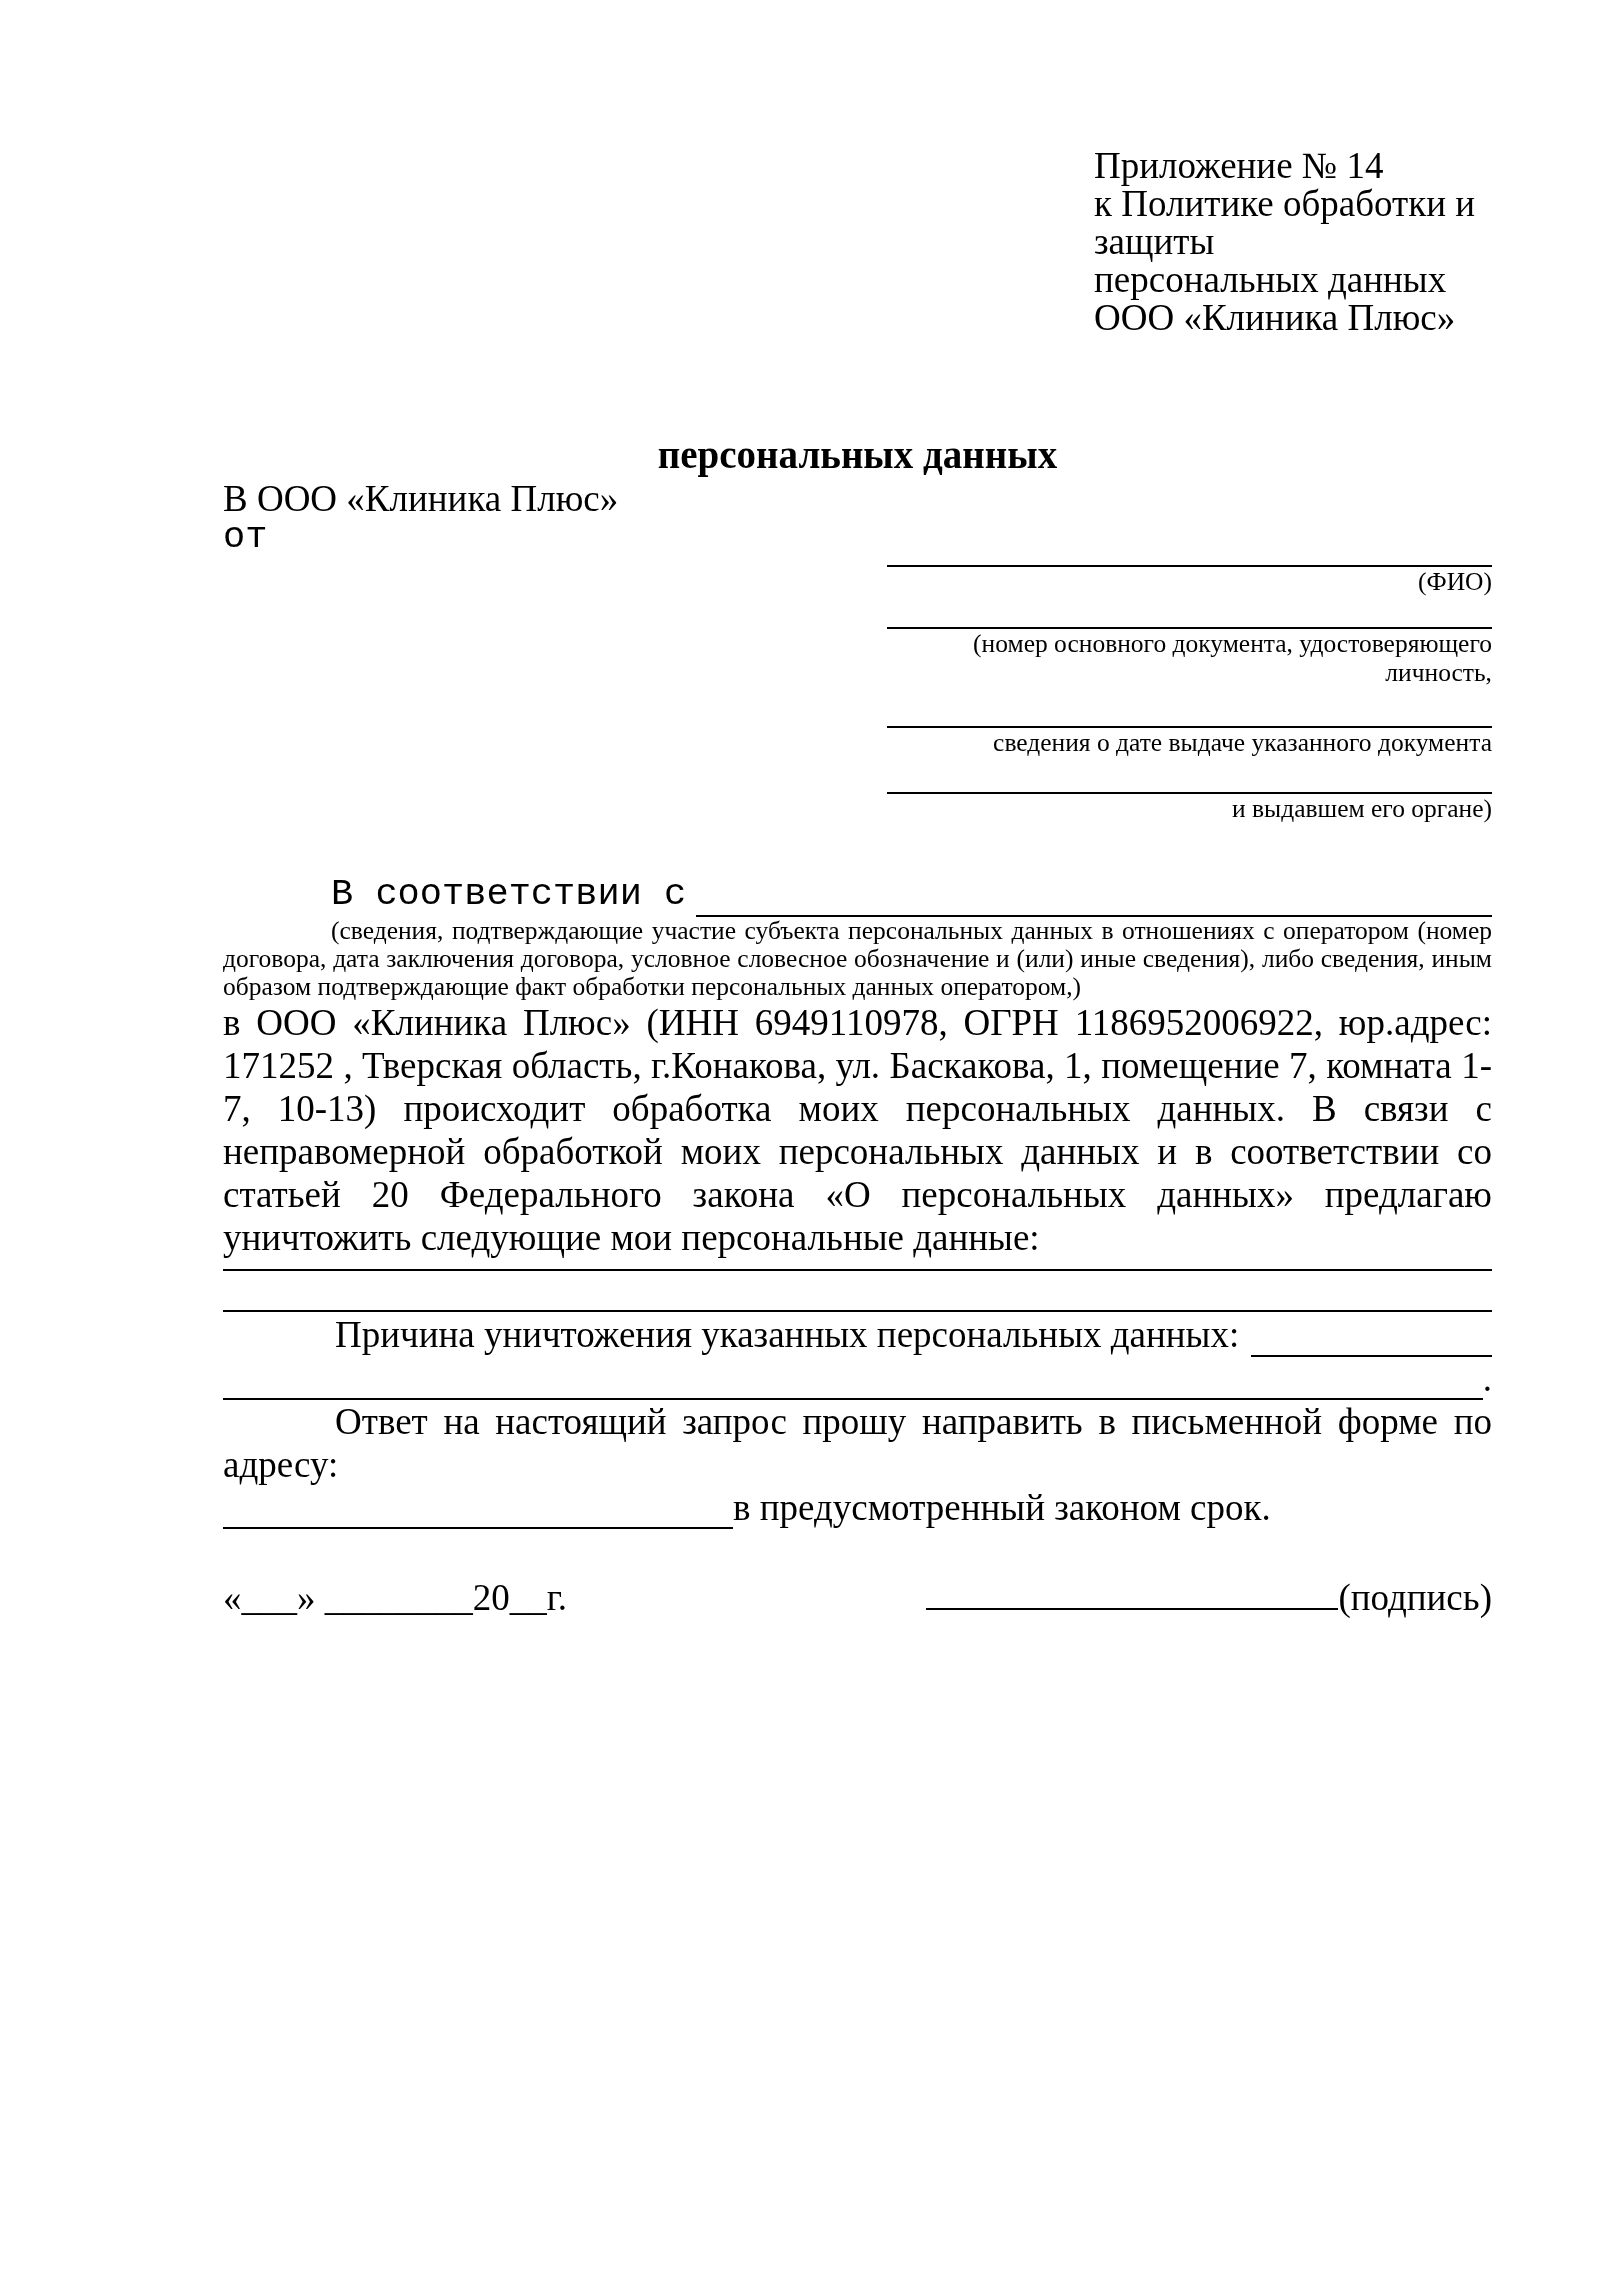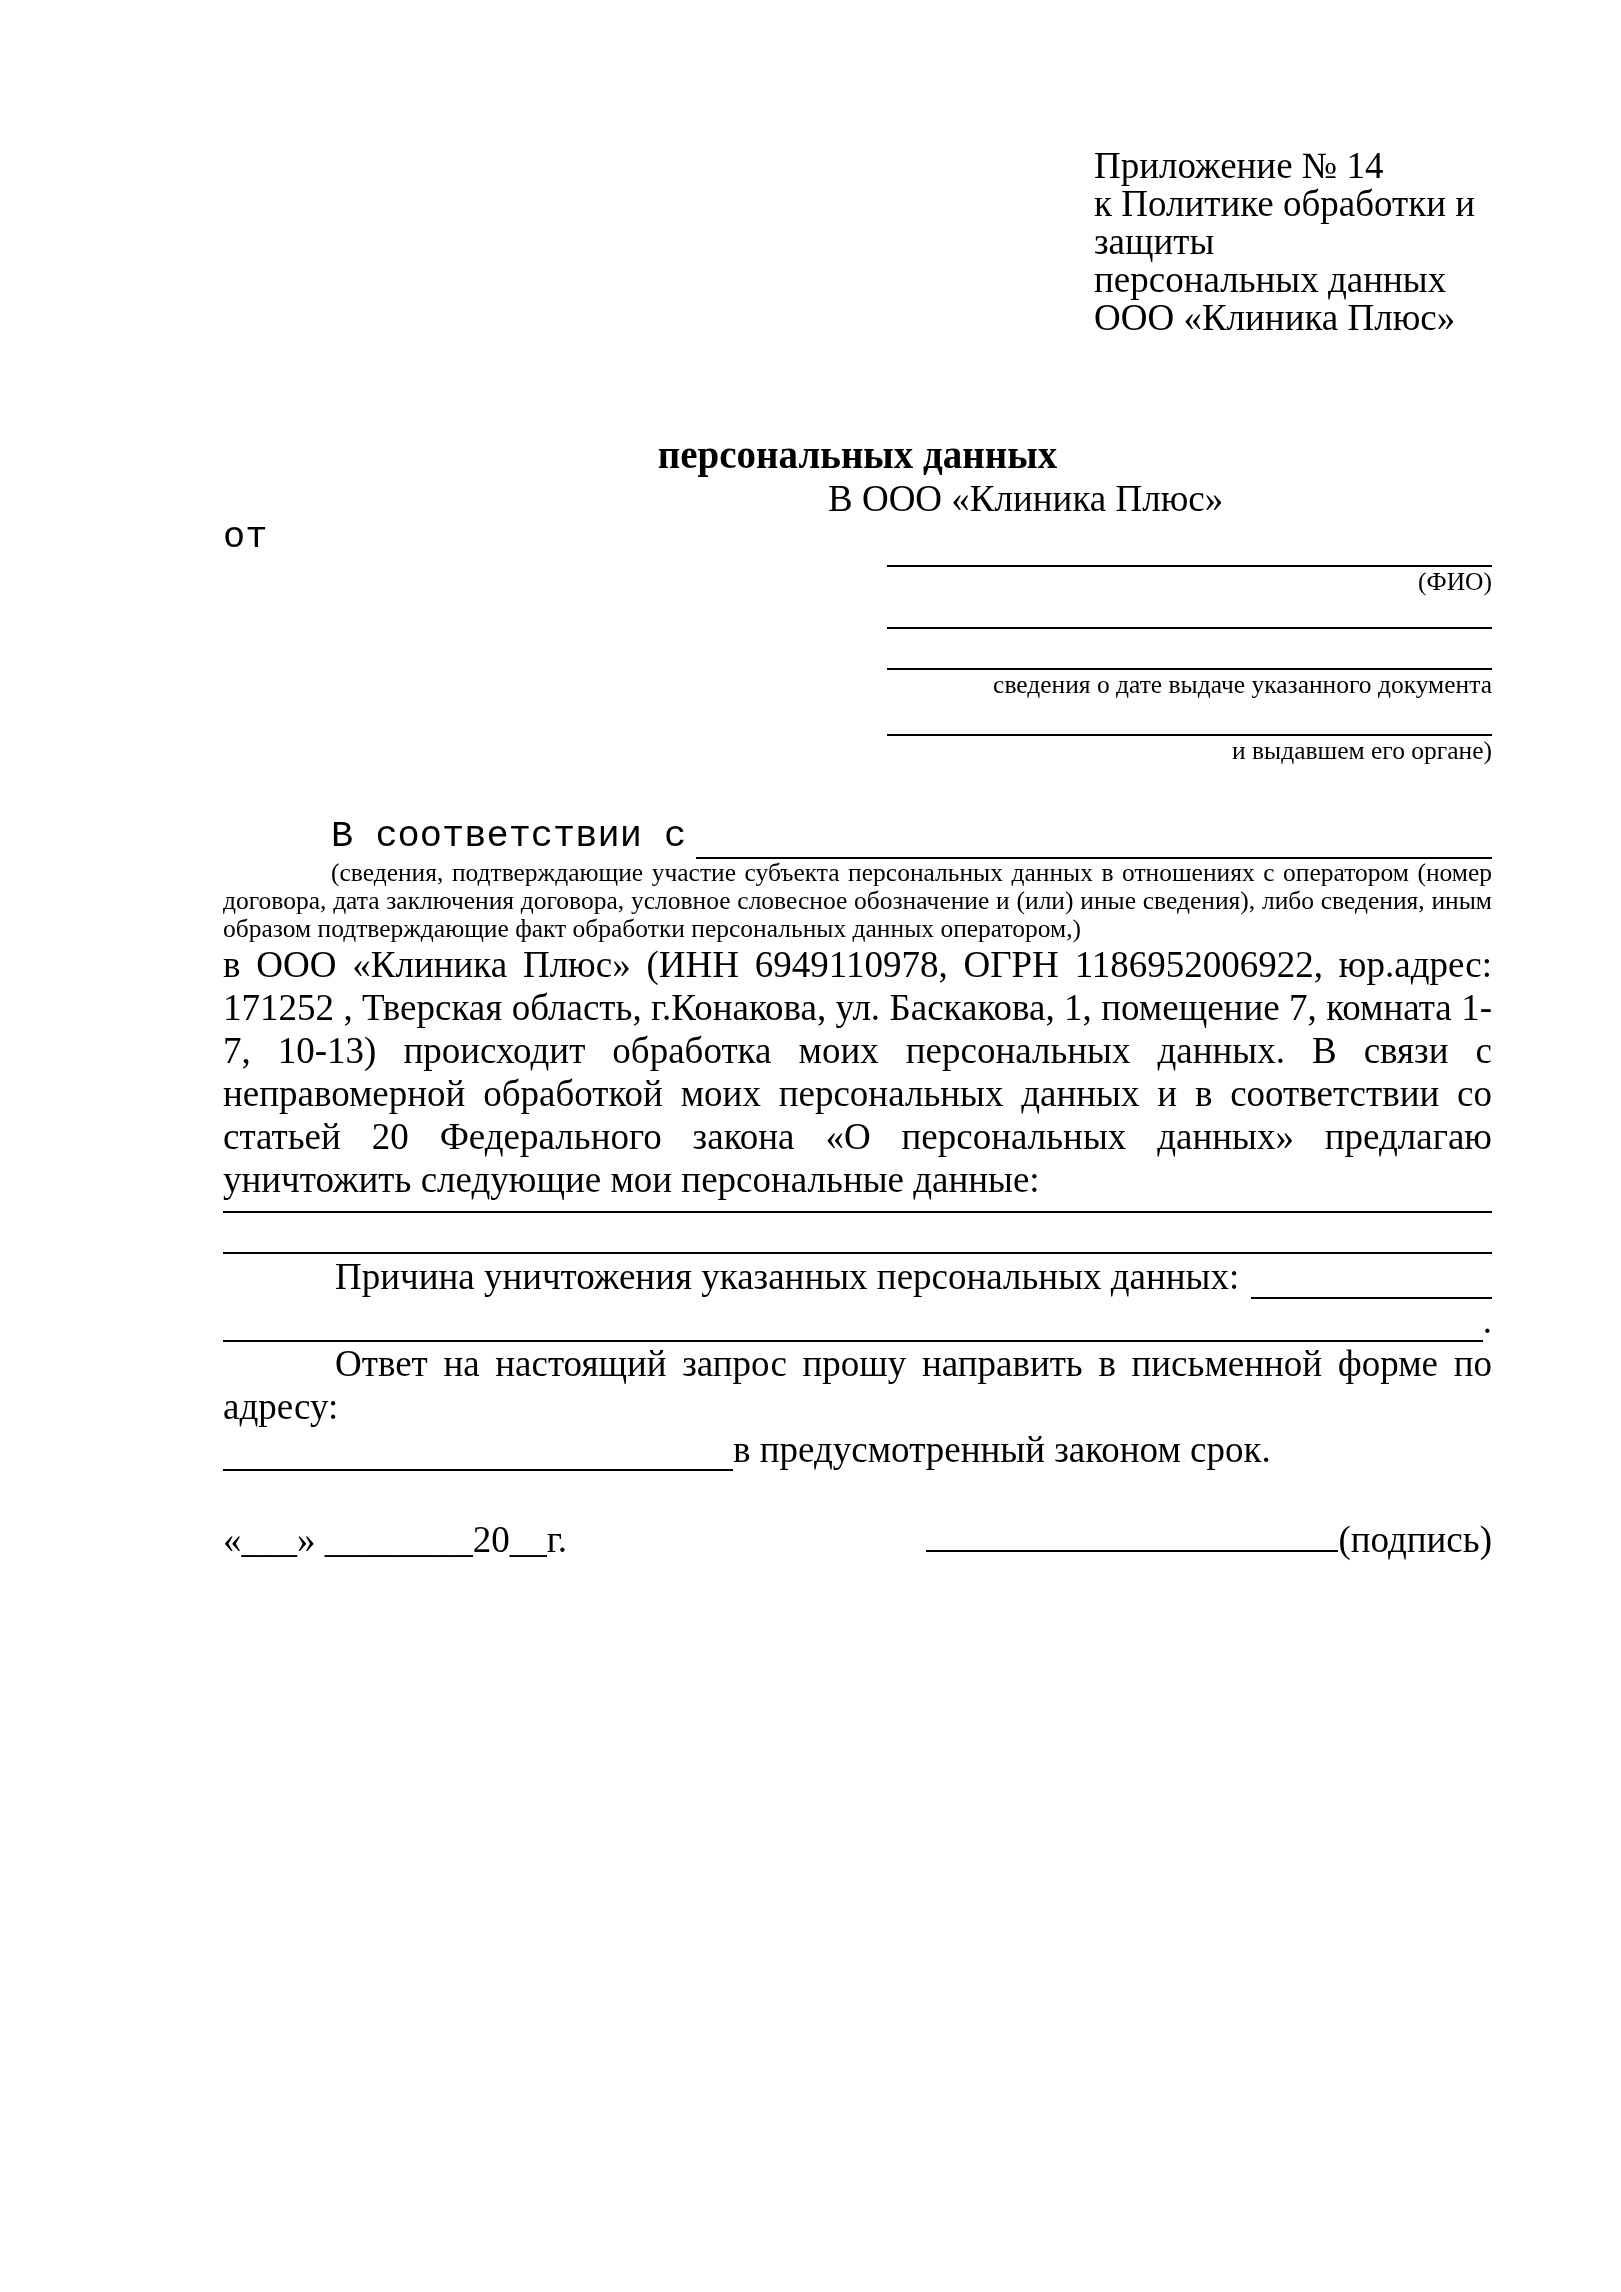--- a/index.html
+++ b/index.html
@@ -24,21 +24,21 @@
   .doc-title {
     margin: 94px 0 0 0;
     font-size: 39px;
     line-height: 48px;
     font-weight: bold;
     text-align: center;
   }
   .doc-title span { display: block; }
 
   
-  .addr-org  { margin-left: 605px; line-height: 39px; }
+  .addr-org  { line-height: 39px; }
   .addr-from { line-height: 39px; font-family: Liberation Mono, monospace; }
 
   
   .fields { margin-left: 664px; width: 605px; }
   .field .blank-line { border-bottom: 2.9px solid #000; }
   .field .caption {
     font-size: 25.5px;
     line-height: 29px;
     text-align: right;
   }
@@ -132,20 +132,21 @@
   <div class="addr-org">В ООО «Клиника Плюс»</div>
   <div class="addr-from">от</div>
 
   <div class="fields">
     <div class="field f1">
       <div class="blank-line"></div>
       <div class="caption">(ФИО)</div>
     </div>
     <div class="field f2">
       <div class="blank-line"></div>
+      <div class="caption">(номер основного документа, удостоверяющего личность,</div>
     </div>
     <div class="field f3">
       <div class="blank-line"></div>
       <div class="caption">сведения о дате выдаче указанного документа</div>
     </div>
     <div class="field f4">
       <div class="blank-line"></div>
       <div class="caption">и выдавшем его органе)</div>
     </div>
   </div>

